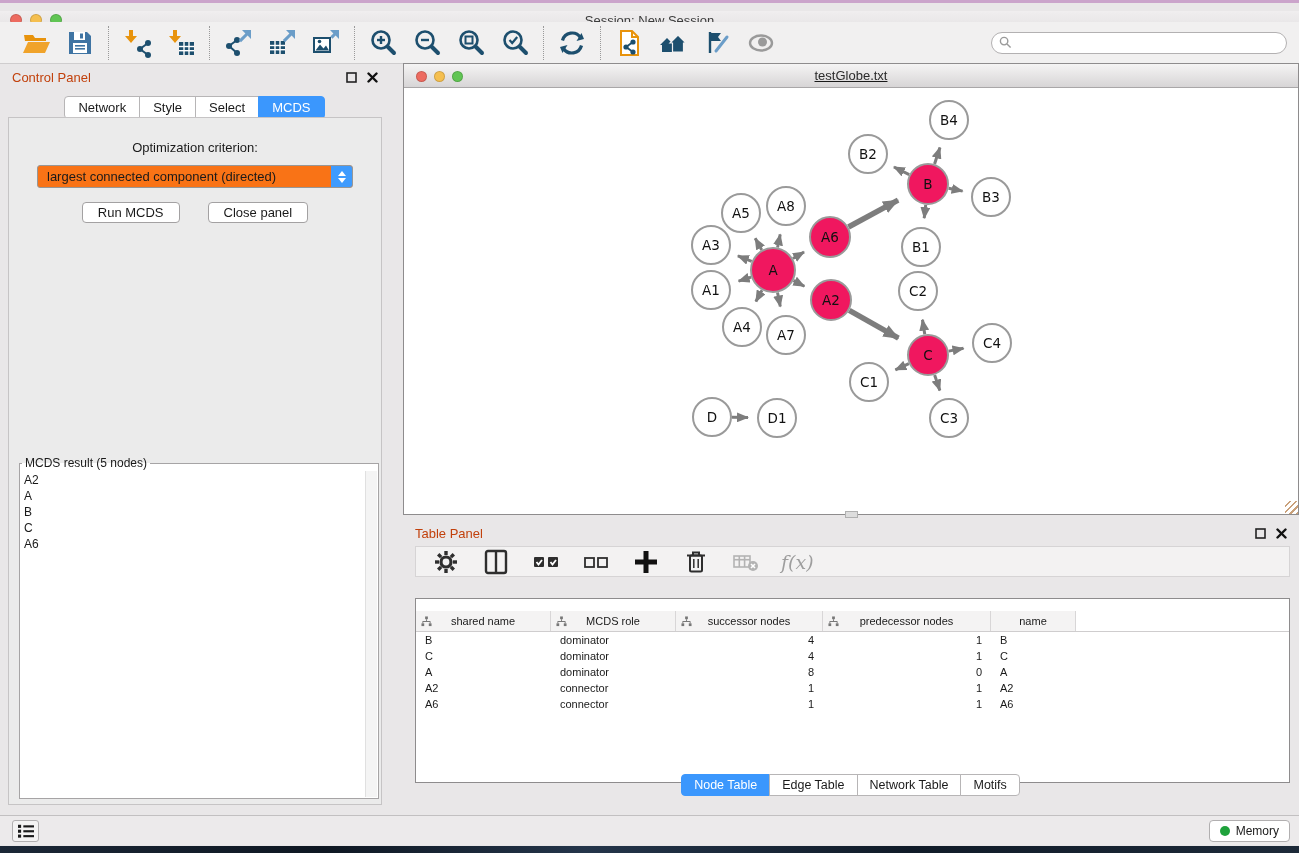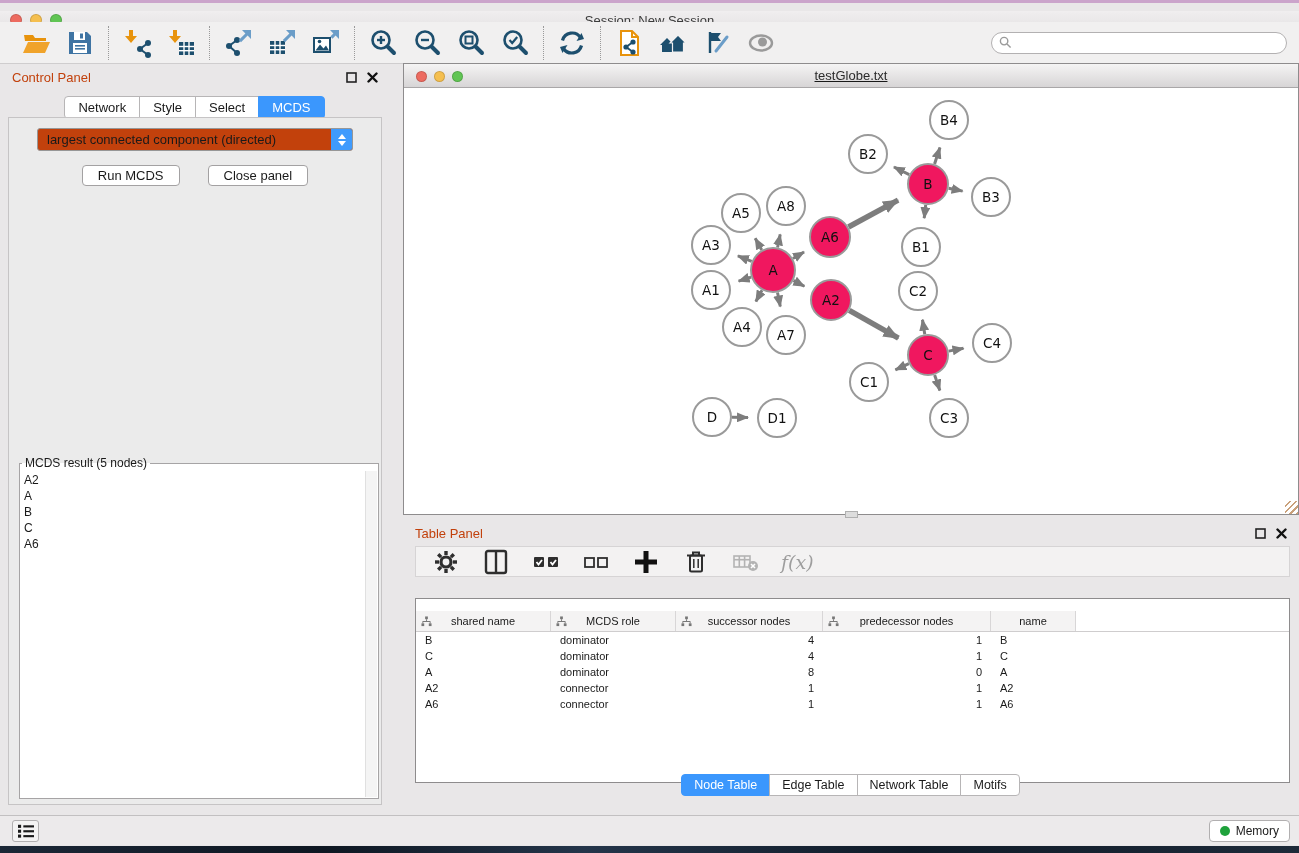--- a/index.html
+++ b/index.html
@@ -36,21 +36,21 @@
 
   
   .control-panel { position:absolute; left:0; top:0; width:390px; height:751px; }
   .ctabs { position:absolute; left:0; top:32px; width:100%; display:flex; justify-content:center; }
   .tab { font-size:13px; padding:3px 13px; background:#fff; border:1px solid #b7b5b6; margin-left:-1px; cursor:default; }
   .tab:first-child { border-radius:4px 0 0 4px; }
   .tab:last-child  { border-radius:0 4px 4px 0; }
   .tab.active { background:#3b97fd; border-color:#3b97fd; color:#fff; }
   .cbody { position:absolute; left:8px; right:8px; top:53px; bottom:10px; background:#ebebeb; border:1px solid #c6c4c5; }
   .opt-label { margin-top:22px; text-align:center; font-size:13px; }
-  .criterion { margin:10px auto 0; width:316px; height:23px; background:#c2410c; border:1px solid #979797; border-radius:3px; display:flex; align-items:center; overflow:hidden; }
+  .criterion { margin:10px auto 0; width:316px; height:23px; background:#f97316; border:1px solid #979797; border-radius:3px; display:flex; align-items:center; overflow:hidden; }
   .criterion-text { flex:1; padding-left:9px; font-size:13px; white-space:nowrap; }
   .spinner { width:21px; align-self:stretch; background:#3f9bfd; display:flex; flex-direction:column; align-items:center; justify-content:center; gap:2px; }
   .tri-up   { width:0; height:0; border-left:4px solid transparent; border-right:4px solid transparent; border-bottom:5px solid #fff; }
   .tri-down { width:0; height:0; border-left:4px solid transparent; border-right:4px solid transparent; border-top:5px solid #fff; }
   .btn-row { margin-top:14px; display:flex; justify-content:center; gap:28px; }
   .btn { height:21px; padding:0 15px; background:#fff; border:1px solid #a3a1a2; border-radius:4px; font-size:13px; line-height:19px; cursor:default; }
   .result-fieldset { position:absolute; left:10px; right:2px; top:338px; bottom:5px; background:#fff; border:1px solid #a6a4a5; }
   .result-fieldset legend { font-size:12px; margin-left:2px; padding:0 3px; }
   .result-list { position:absolute; left:4px; right:16px; top:2px; bottom:2px; font-size:12px; line-height:16px; overflow:hidden; }
   .result-scroll { position:absolute; right:1px; top:1px; bottom:1px; width:12px; background:#f4f4f4; border-left:1px solid #e0e0e0; }
@@ -295,20 +295,21 @@
             </svg>
         </span>
       </div>
       <div class="ctabs">
           <div class="tab">Network</div>
           <div class="tab">Style</div>
           <div class="tab">Select</div>
           <div class="tab active">MCDS</div>
         </div>
       <div class="cbody">
+        <div class="opt-label">Optimization criterion:</div>
         <div class="criterion">
           <span class="criterion-text">largest connected component (directed)</span>
           <span class="spinner">
               <span class="tri-up"></span>
               <span class="tri-down"></span>
             </span>
         </div>
         <div class="btn-row">
           <div class="btn">Run MCDS</div>
           <div class="btn">Close panel</div>

